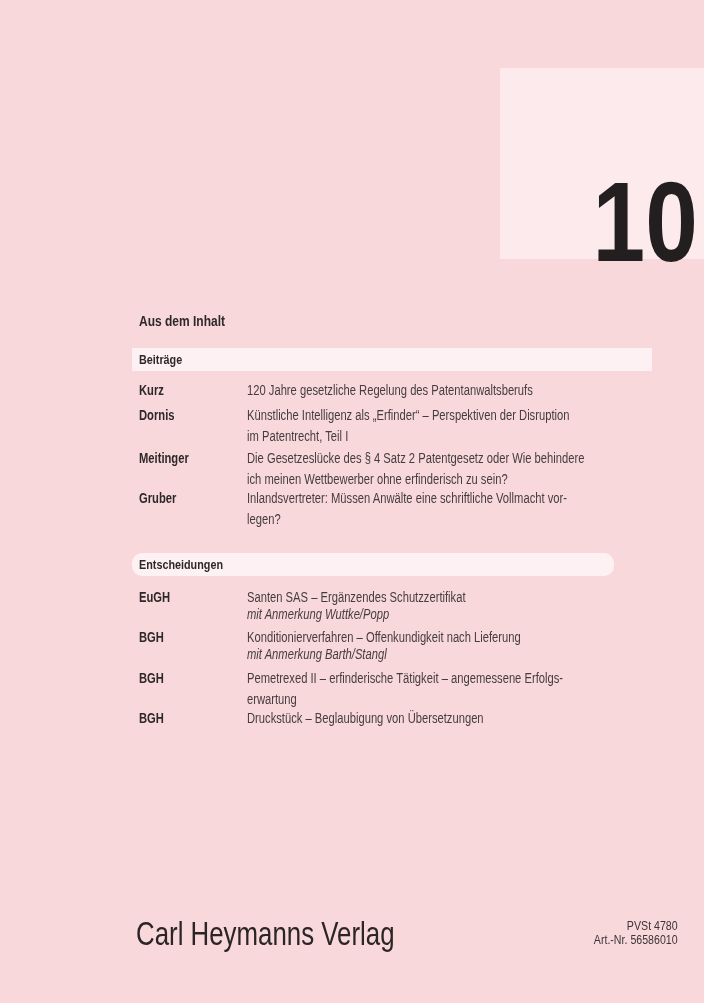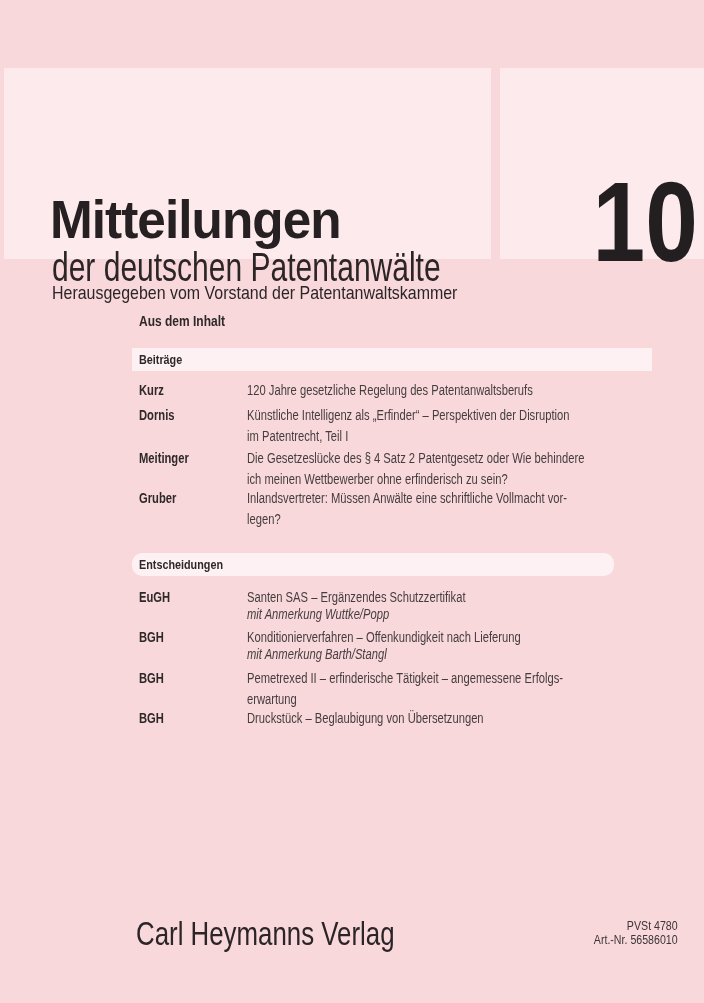--- a/index.html
+++ b/index.html
@@ -122,25 +122,20 @@
     text-align: right;
     transform: scaleX(.85); transform-origin: 100% 50%;
     white-space: nowrap;
   }
 </style>
 </head>
 <body>
 
 <div class="page">
 
-  <div class="panel panel-left">
-    <div class="masthead-title">Mitteilungen</div>
-    <div class="masthead-subtitle">der deutschen Patentanwälte</div>
-    <div class="masthead-tagline">Herausgegeben vom Vorstand der Patentanwaltskammer</div>
-  </div>
 
   <div class="panel panel-right">
     <div class="issue-number">10</div>
 
   </div>
 
   <div class="toc-heading">Aus dem Inhalt</div>
 
   <div class="section-band band-beitraege">
     <span class="band-label">Beiträge</span>

